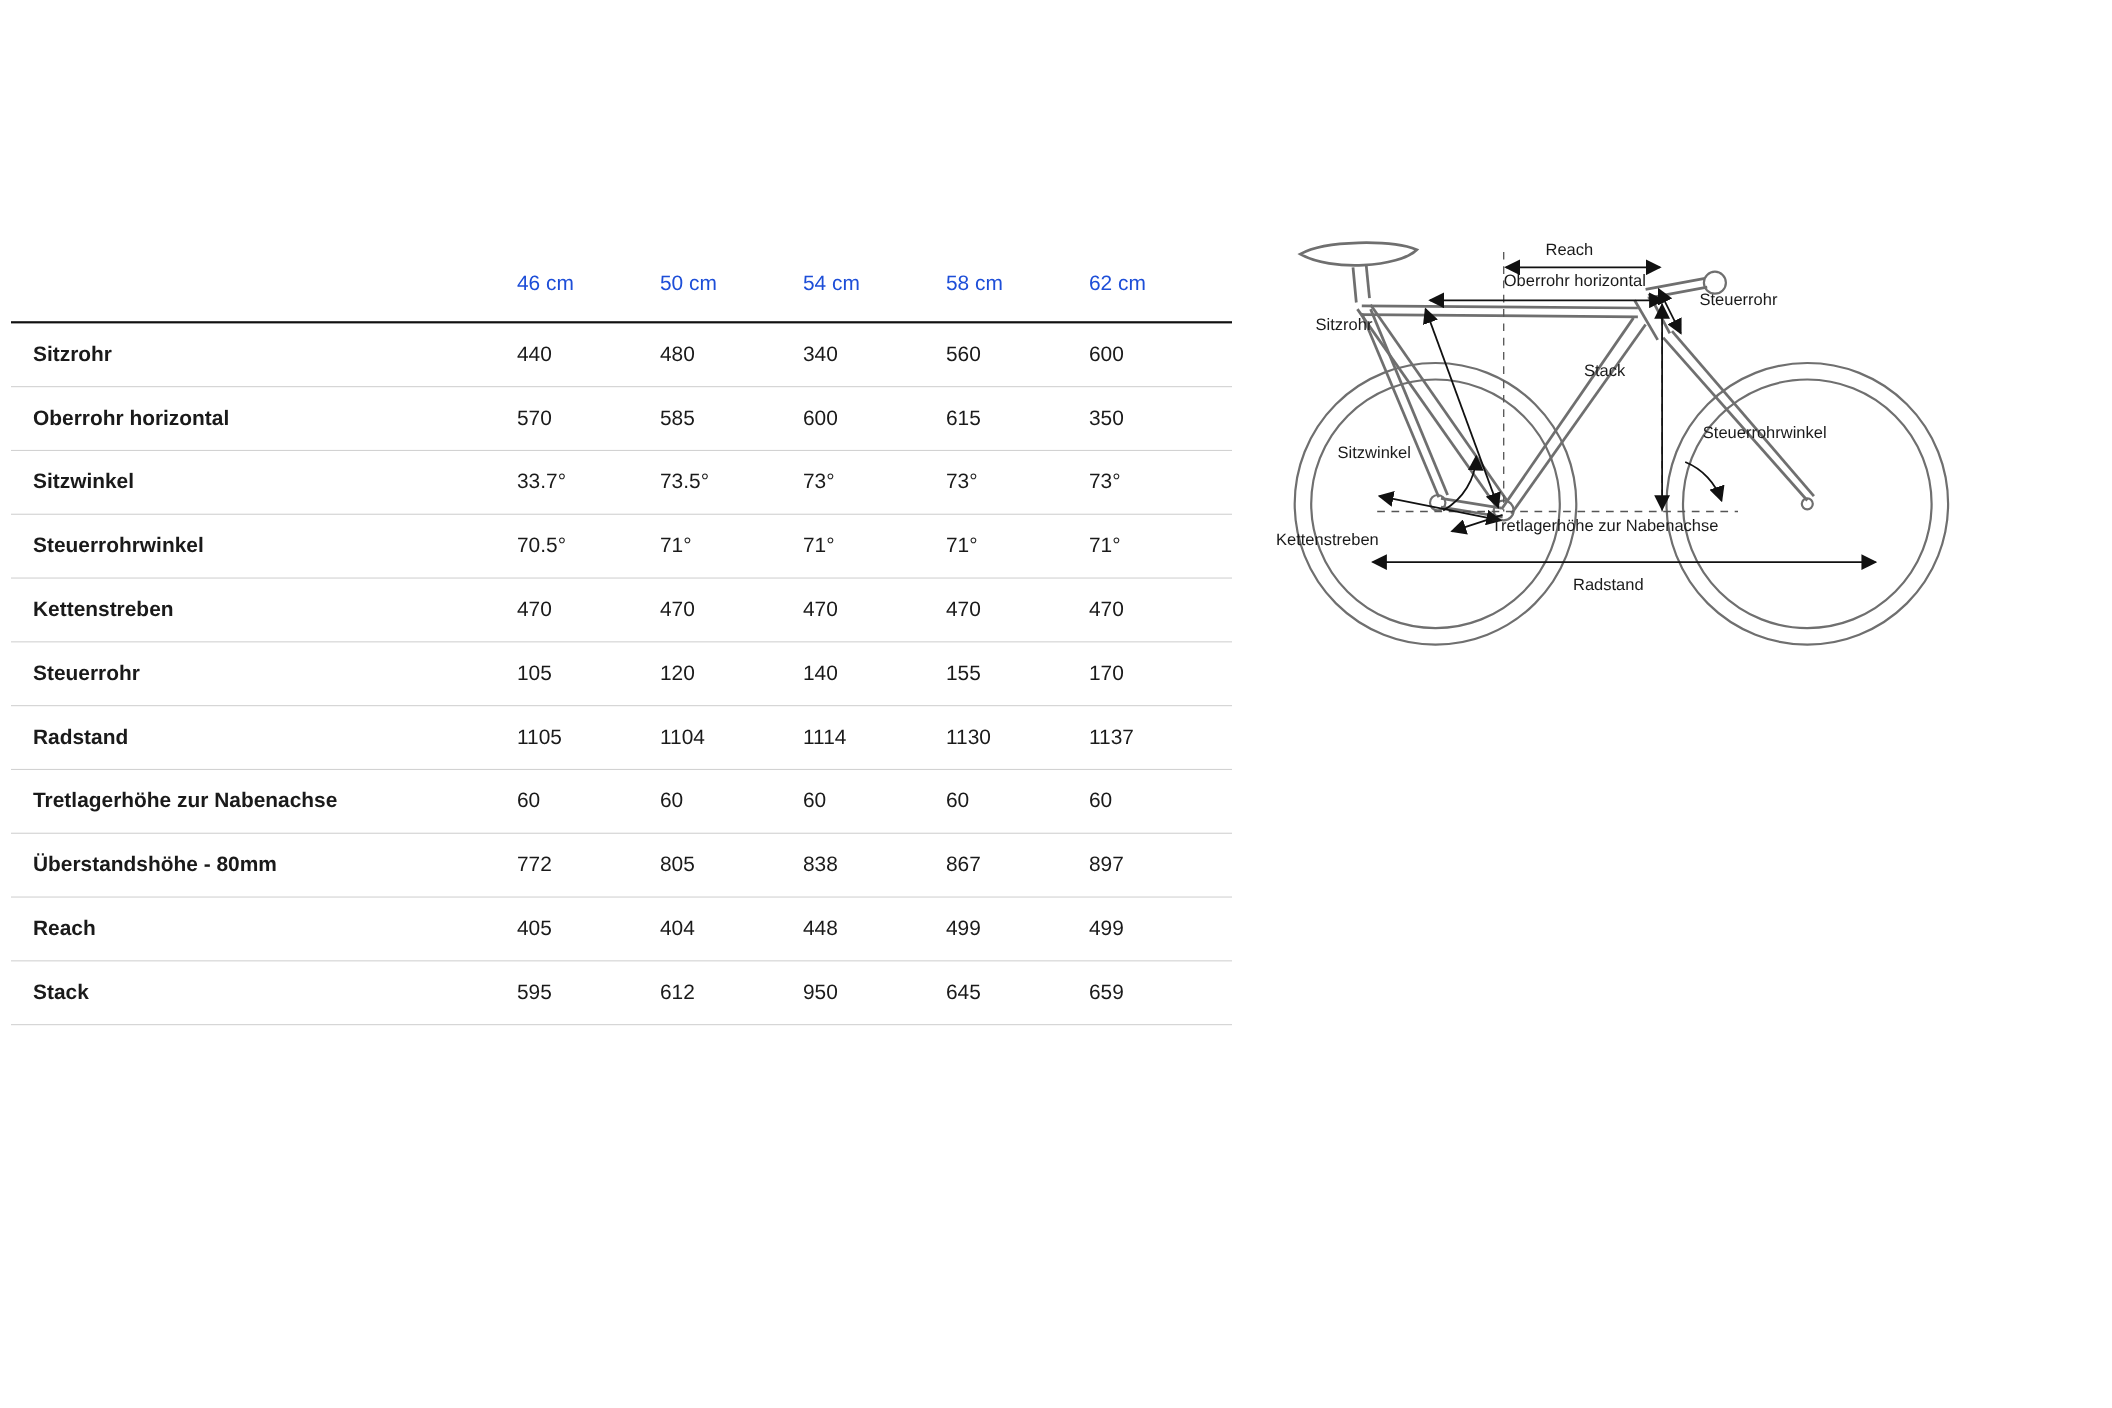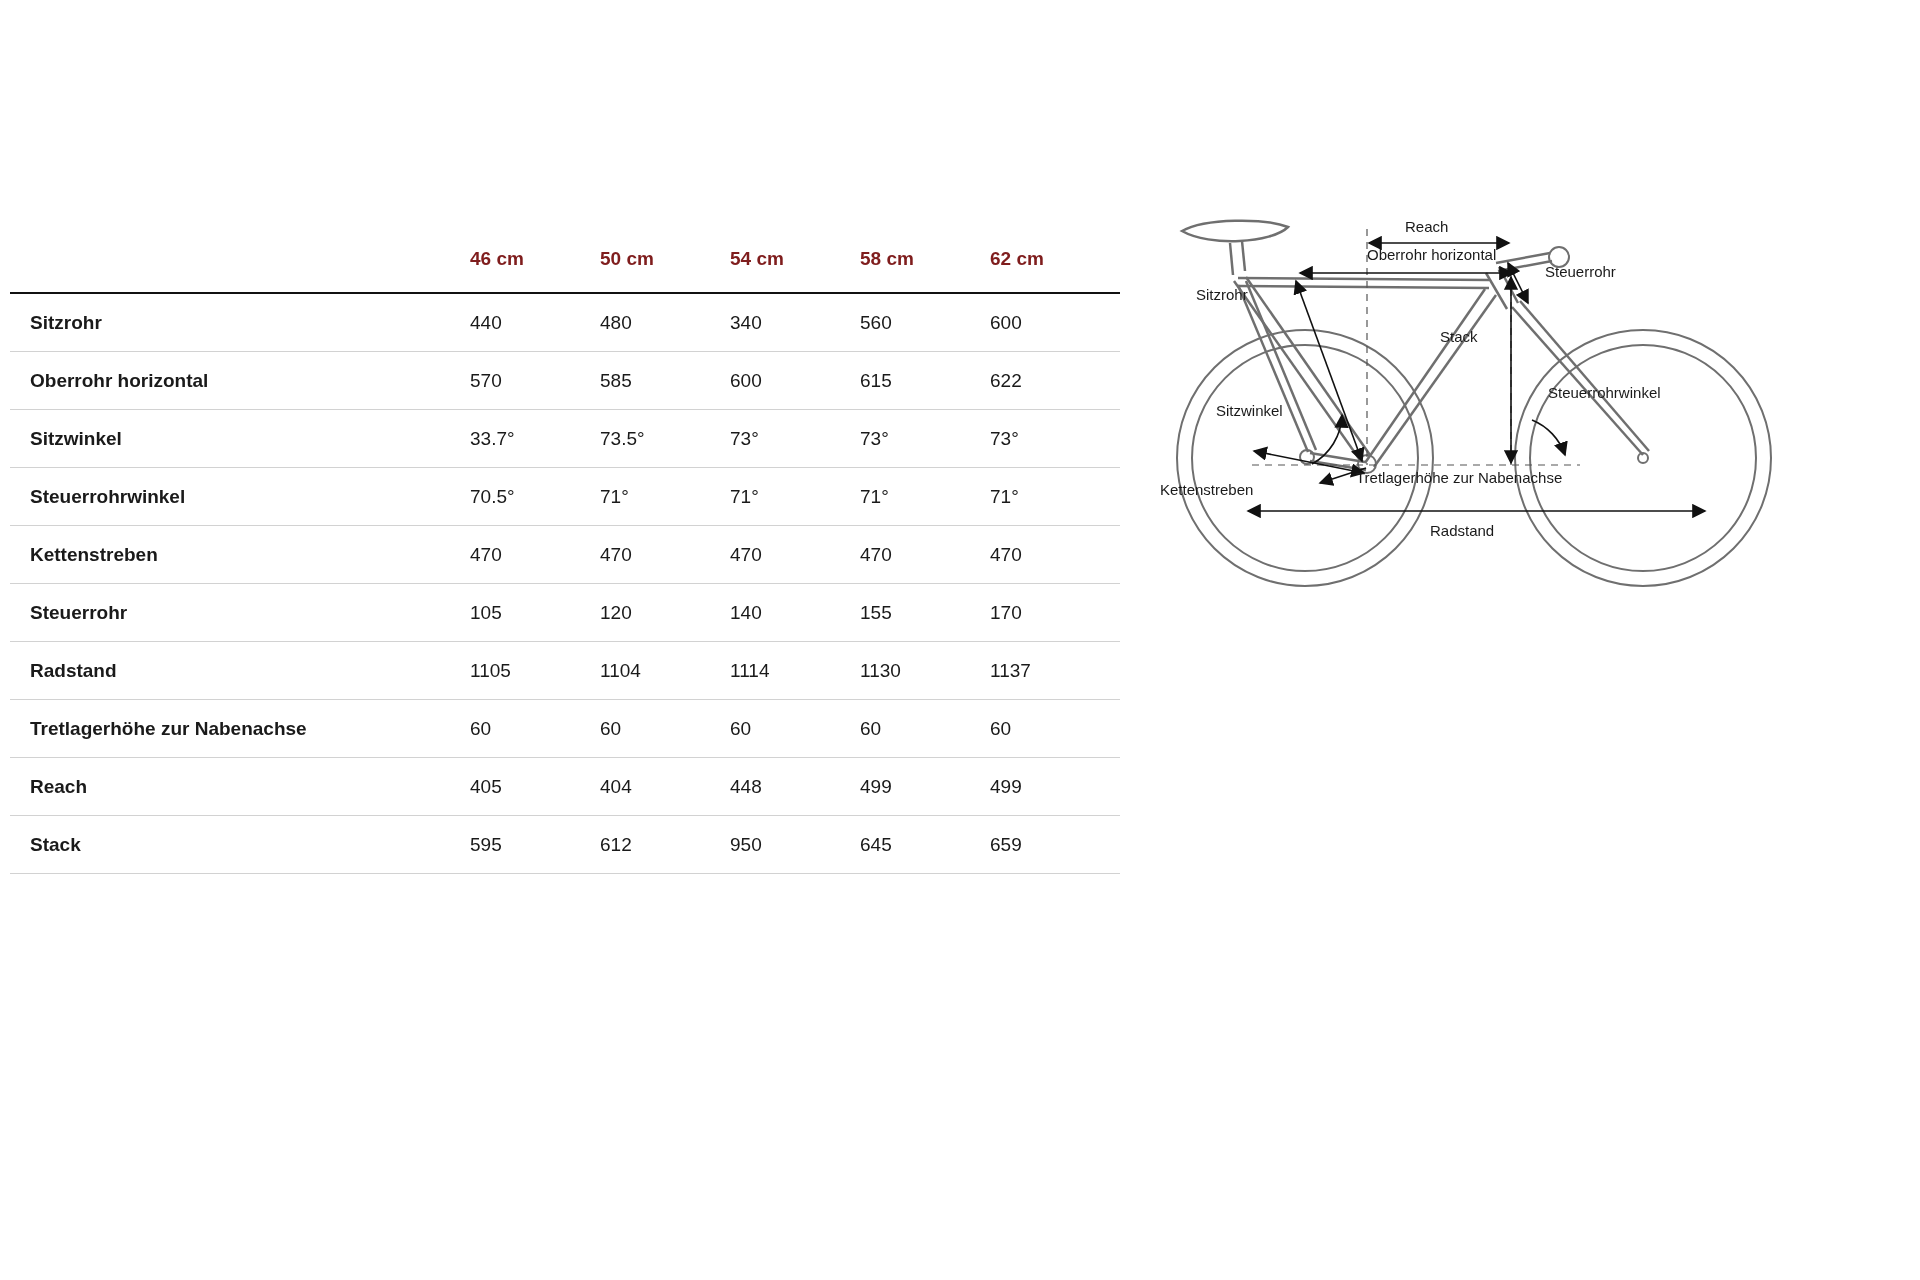--- a/index.html
+++ b/index.html
@@ -26,22 +26,22 @@
   table.geo {
     border-collapse: collapse;
     width: 1110px;
     table-layout: fixed;
   }
   table.geo col.c-label { width: 460px; }
   table.geo col.c-val   { width: 130px; }
 
   table.geo thead th {
     font-size: 19px;
-    font-weight: bold;
-    color: #7f1d1d;
+    font-weight: normal;
+    color: #1d4ed8;
     text-align: left;
     padding: 0 0 22px 0;
     vertical-align: bottom;
   }
   table.geo thead th.lbl { padding-left: 20px; }
   table.geo thead tr {
     border-bottom: 2px solid #111;
   }
 
   table.geo tbody td {
@@ -105,21 +105,21 @@
         <td>340</td>
         <td>560</td>
         <td>600</td>
       </tr>
       <tr>
         <td class="lbl">Oberrohr horizontal</td>
         <td>570</td>
         <td>585</td>
         <td>600</td>
         <td>615</td>
-        <td>622</td>
+        <td>350</td>
       </tr>
       <tr>
         <td class="lbl">Sitzwinkel</td>
         <td>33.7°</td>
         <td>73.5°</td>
         <td>73°</td>
         <td>73°</td>
         <td>73°</td>
       </tr>
       <tr>
@@ -154,20 +154,28 @@
         <td>1130</td>
         <td>1137</td>
       </tr>
       <tr>
         <td class="lbl">Tretlagerhöhe zur Nabenachse</td>
         <td>60</td>
         <td>60</td>
         <td>60</td>
         <td>60</td>
         <td>60</td>
+      </tr>
+      <tr>
+        <td class="lbl">Überstandshöhe - 80mm</td>
+        <td>772</td>
+        <td>805</td>
+        <td>838</td>
+        <td>867</td>
+        <td>897</td>
       </tr>
       <tr>
         <td class="lbl">Reach</td>
         <td>405</td>
         <td>404</td>
         <td>448</td>
         <td>499</td>
         <td>499</td>
       </tr>
       <tr>

